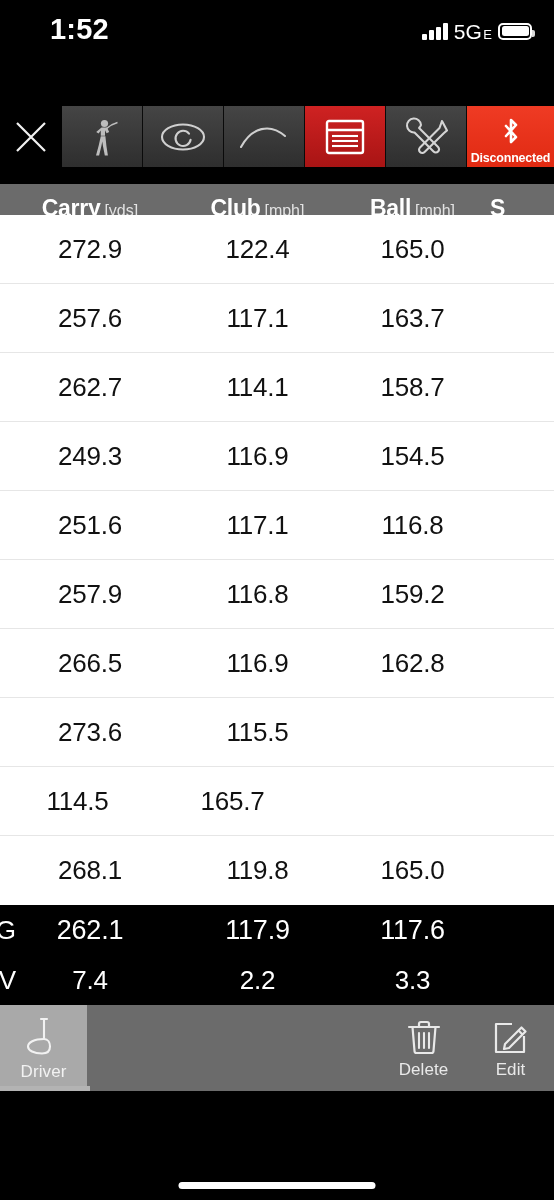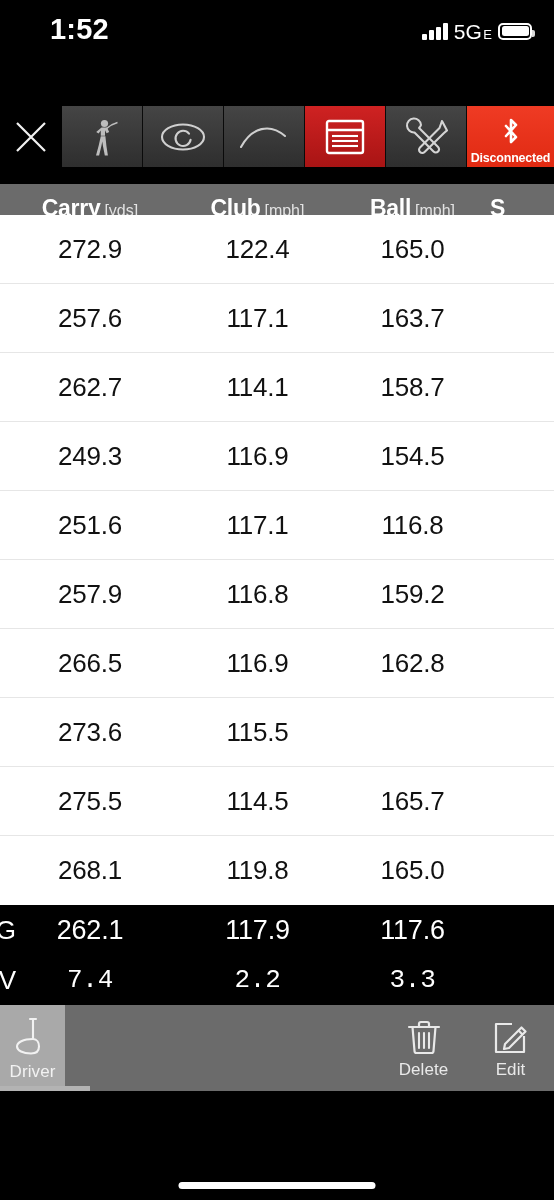--- a/index.html
+++ b/index.html
@@ -73,33 +73,33 @@
   
   .summary { position:absolute; top:905px; left:0; width:554px; height:100px; background:#000; }
   .srow { position:relative; height:50px; display:flex; align-items:center; }
   .srow .lbl {
     position:absolute; left:-18px; top:0; height:50px; width:34px;
     display:flex; align-items:center; justify-content:flex-end;
     color:#fff; font-size:26px; font-weight:400; overflow:hidden;
   }
   .scell { text-align:center; color:#fff; letter-spacing:-.2px; }
   .srow.avg .scell { font-size:27px; font-weight:400; }
-  .srow.dev .scell { font-size:26px; font-weight:400;font-family:Liberation Mono, monospace; }
+  .srow.dev .scell { font-size:26px; font-weight:400; }
 
   
   .bottombar {
     position:absolute; top:1005px; left:0; width:554px; height:86px;
     background:#6b6b6b; display:flex; align-items:stretch;
   }
   .bb-btn {
     display:flex; flex-direction:column; align-items:center; justify-content:center;
     gap:3px; color:#e9e9e9;
   }
   .bb-btn .cap { font-size:17px; font-weight:400; letter-spacing:.1px; }
-  .bb-driver { width:65px; background:#a9a9a9; color:#f2f2f2; }
+  .bb-driver { width:87px; background:#a9a9a9; color:#f2f2f2; }
   .bb-spacer { flex:1; }
   .bb-edit, .bb-delete { width:87px; }
 
   
   .homearea { position:absolute; top:1091px; left:0; width:554px; height:109px; background:#000; }
   .home-indicator {
     position:absolute; left:50%; transform:translateX(-50%); bottom:11px;
     width:197px; height:7px; background:#fff; border-radius:4px;
   }
   .scrollhint { position:absolute; top:1086px; left:0; width:90px; height:5px; background:#b3b3b3; }
@@ -245,21 +245,20 @@
       <div class="cell c-club">116.9</div>
       <div class="cell c-ball">162.8</div>
       <div class="cell c-spin"></div>
     </div>
     <div class="row">
       <div class="cell c-carry">273.6</div>
       <div class="cell c-club">115.5</div>
       <div class="cell c-spin"></div>
     </div>
     <div class="row">
-      <div class="cell c-carry">275.5</div>
       <div class="cell c-club">114.5</div>
       <div class="cell c-ball">165.7</div>
       <div class="cell c-spin"></div>
     </div>
     <div class="row">
       <div class="cell c-carry">268.1</div>
       <div class="cell c-club">119.8</div>
       <div class="cell c-ball">165.0</div>
       <div class="cell c-spin"></div>
     </div>

